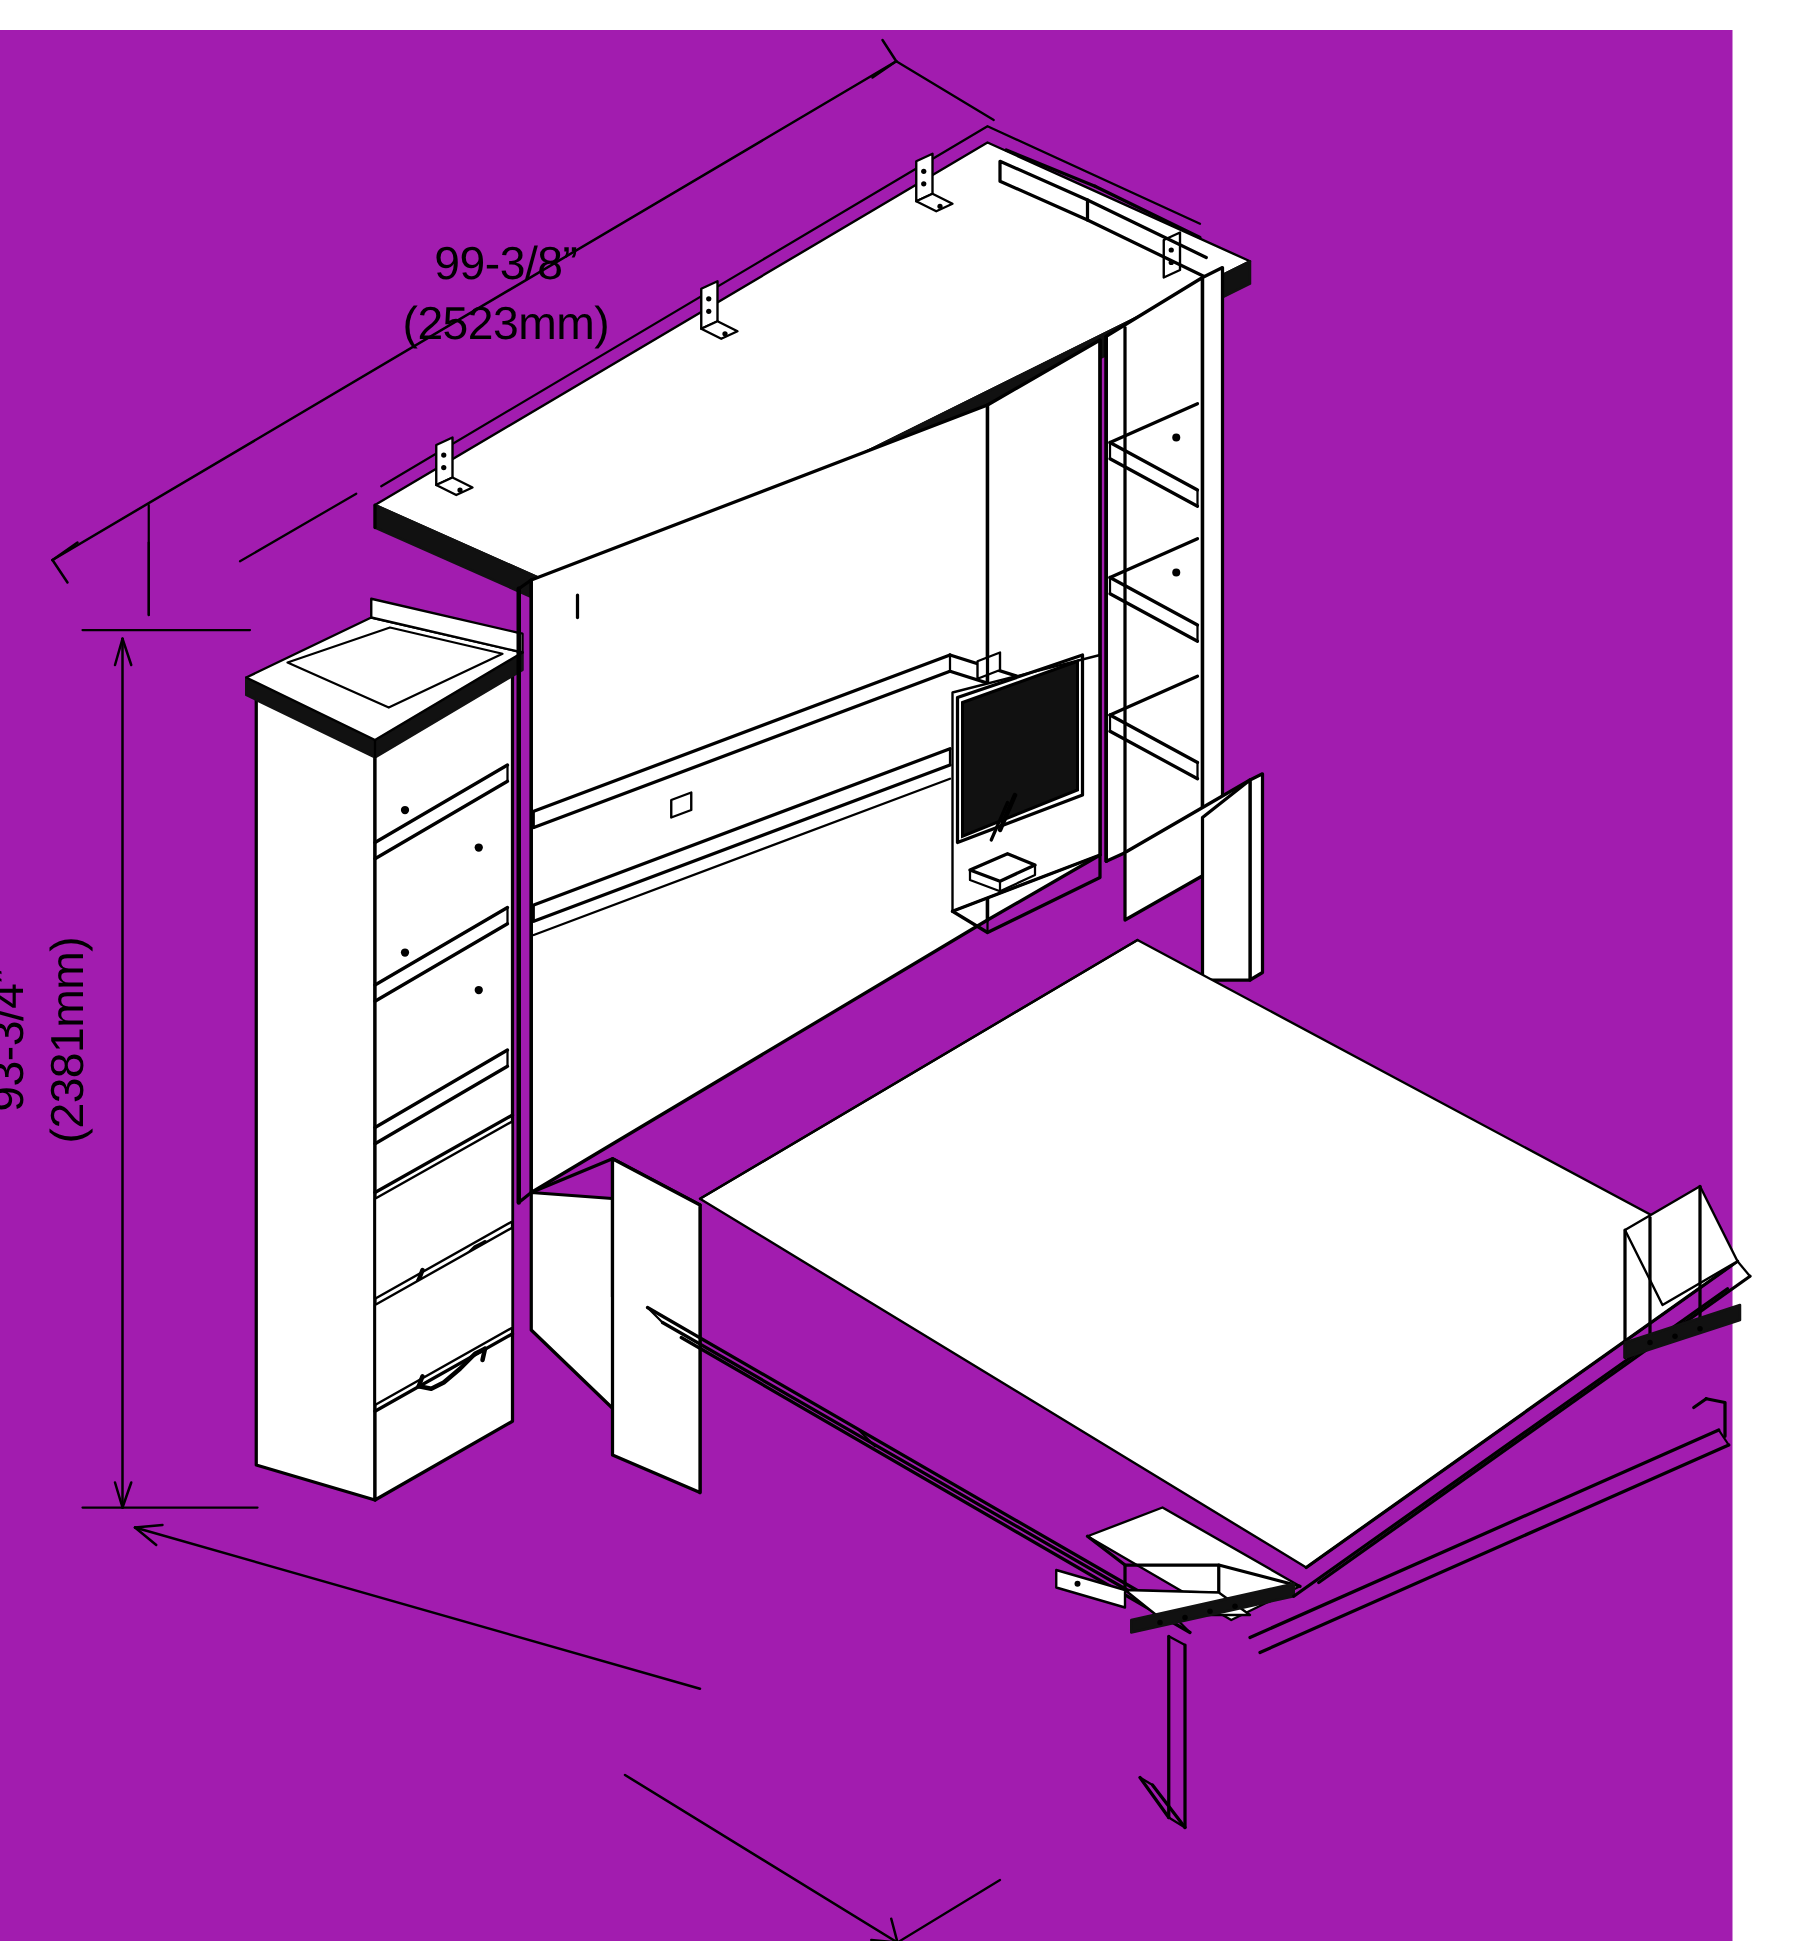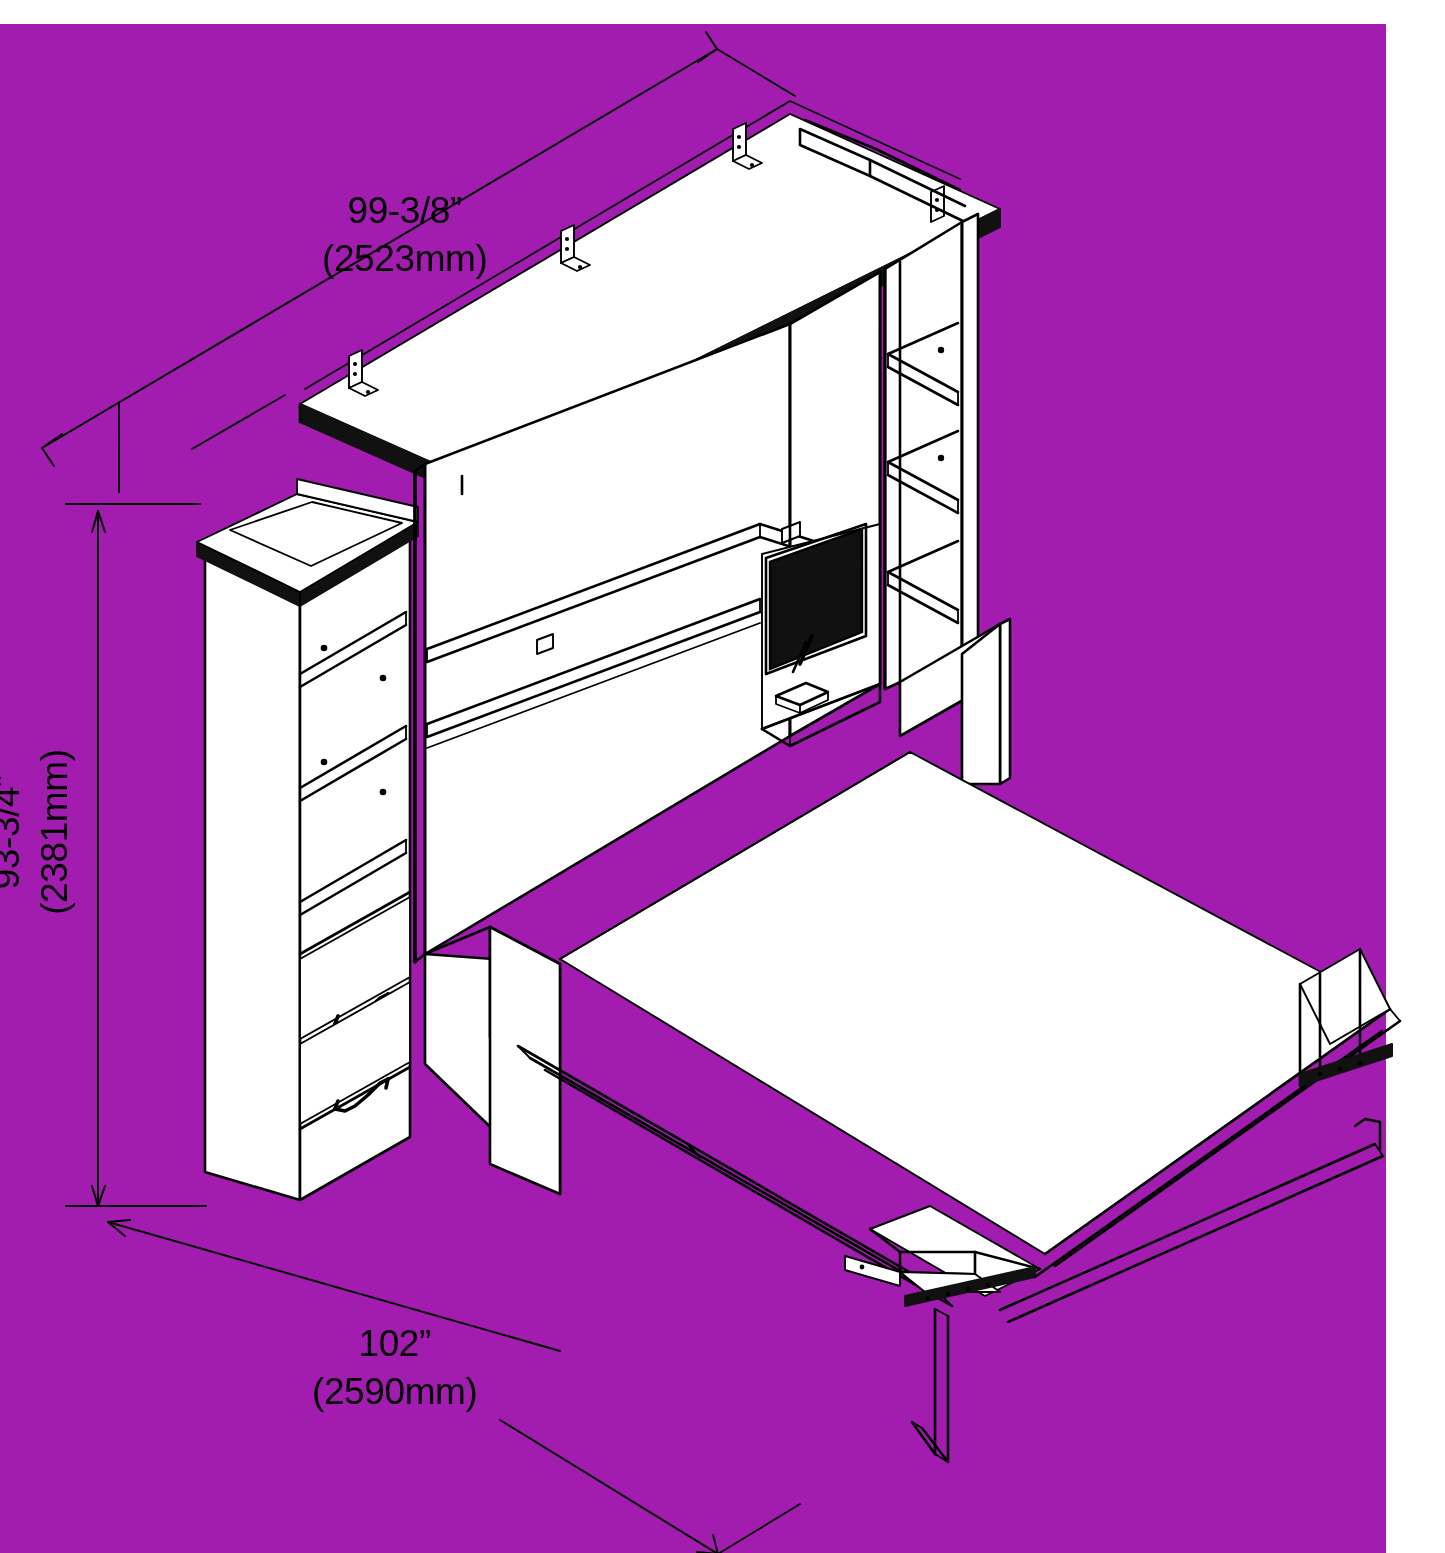--- a/index.html
+++ b/index.html
@@ -383,18 +383,14 @@
   <div class="dimtext" id="dim-top">
     <span class="dimline1">99-3/8”</span>
     <span class="dimline2">(2523mm)</span>
   </div>
 
   <div class="dimtext" id="dim-left">
     <span class="dimline1">93-3/4”</span>
     <span class="dimline2">(2381mm)</span>
   </div>
 
-  <div class="dimtext" id="dim-bottom">
-    <span class="dimline1">102”</span>
-    <span class="dimline2">(2590mm)</span>
-  </div>
 
 </div>
 
 </body></html>

